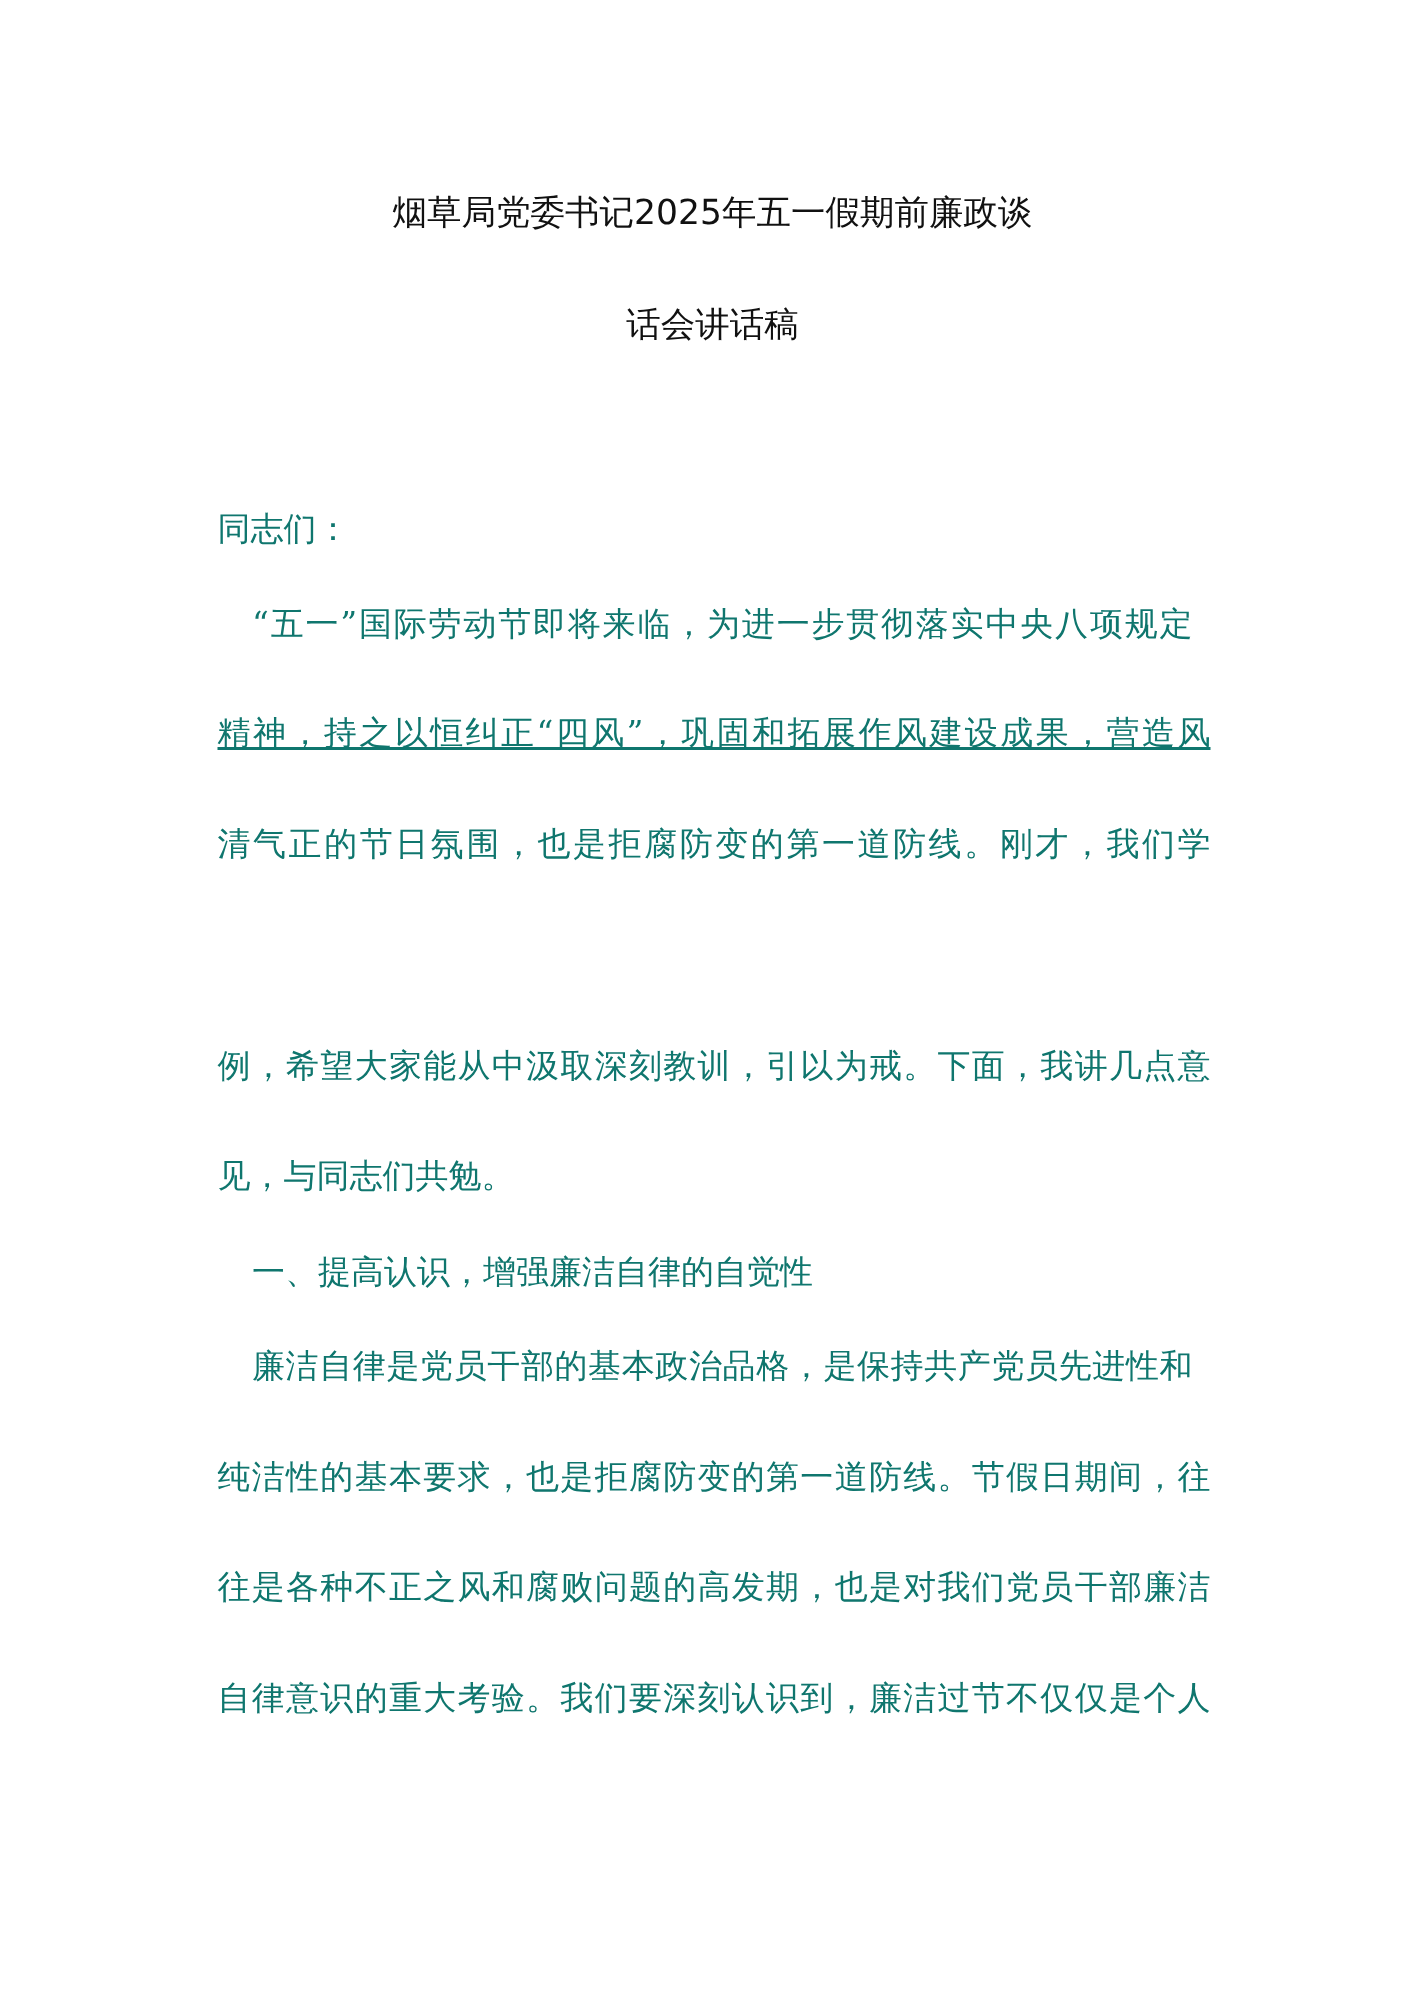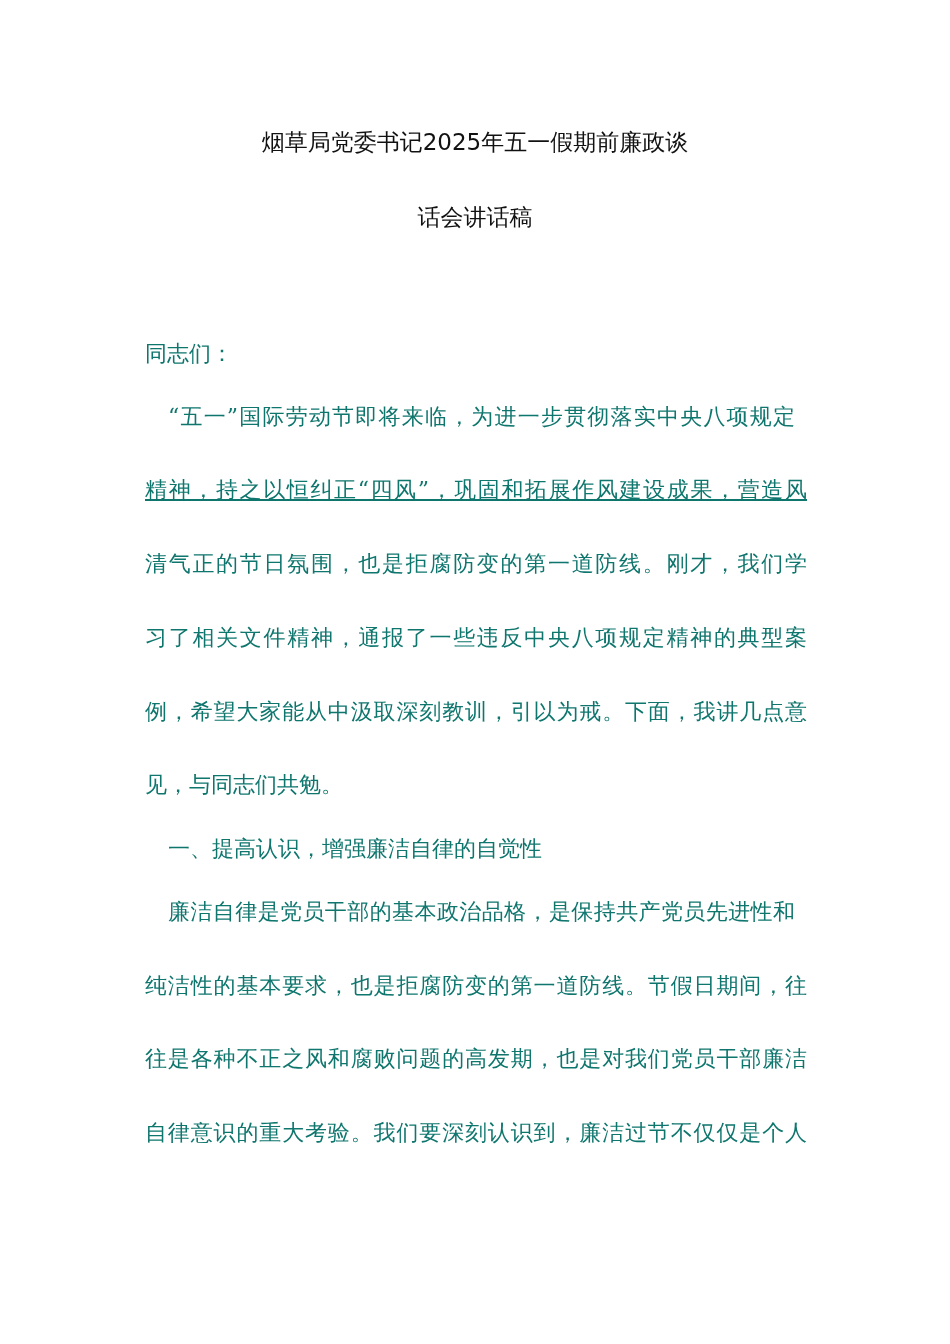--- a/index.html
+++ b/index.html
@@ -59,21 +59,20 @@
 <div class="page">
 
   <div class="title-line" style="top:122px;">烟草局党委书记2025年五一假期前廉政谈</div>
   <div class="title-line" style="top:197px;">话会讲话稿</div>
 
   <div class="line last" style="top:340px;">同志们：</div>
 
   <div class="line indent" style="top:403px;">“五一”国际劳动节即将来临，为进一步贯彻落实中央八项规定</div>
   <div class="line" style="top:476px;text-decoration:underline;">精神，持之以恒纠正“四风”，巩固和拓展作风建设成果，营造风</div>
   <div class="line" style="top:550px;">清气正的节日氛围，也是拒腐防变的第一道防线。刚才，我们学</div>
-  <div class="line" style="top:624px;">习了相关文件精神，通报了一些违反中央八项规定精神的典型案</div>
   <div class="line" style="top:698px;">例，希望大家能从中汲取深刻教训，引以为戒。下面，我讲几点意</div>
   <div class="line last" style="top:771px;">见，与同志们共勉。</div>
 
   <div class="line indent last" style="top:835px;">一、提高认识，增强廉洁自律的自觉性</div>
 
   <div class="line indent" style="top:898px;">廉洁自律是党员干部的基本政治品格，是保持共产党员先进性和</div>
   <div class="line" style="top:972px;">纯洁性的基本要求，也是拒腐防变的第一道防线。节假日期间，往</div>
   <div class="line" style="top:1045px;">往是各种不正之风和腐败问题的高发期，也是对我们党员干部廉洁</div>
   <div class="line" style="top:1119px;">自律意识的重大考验。我们要深刻认识到，廉洁过节不仅仅是个人</div>
 

